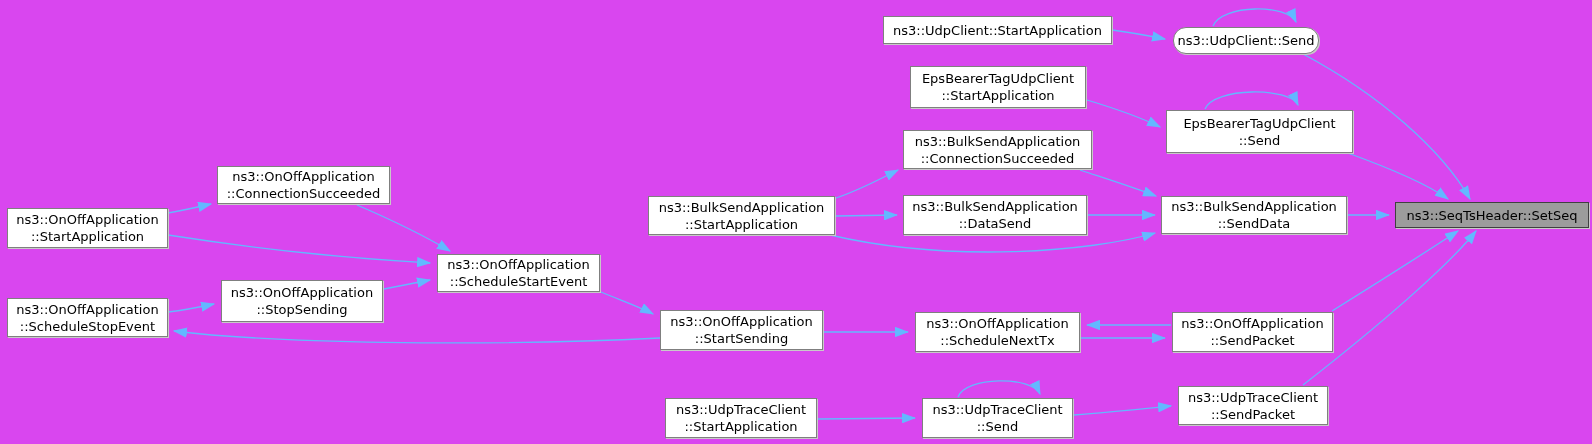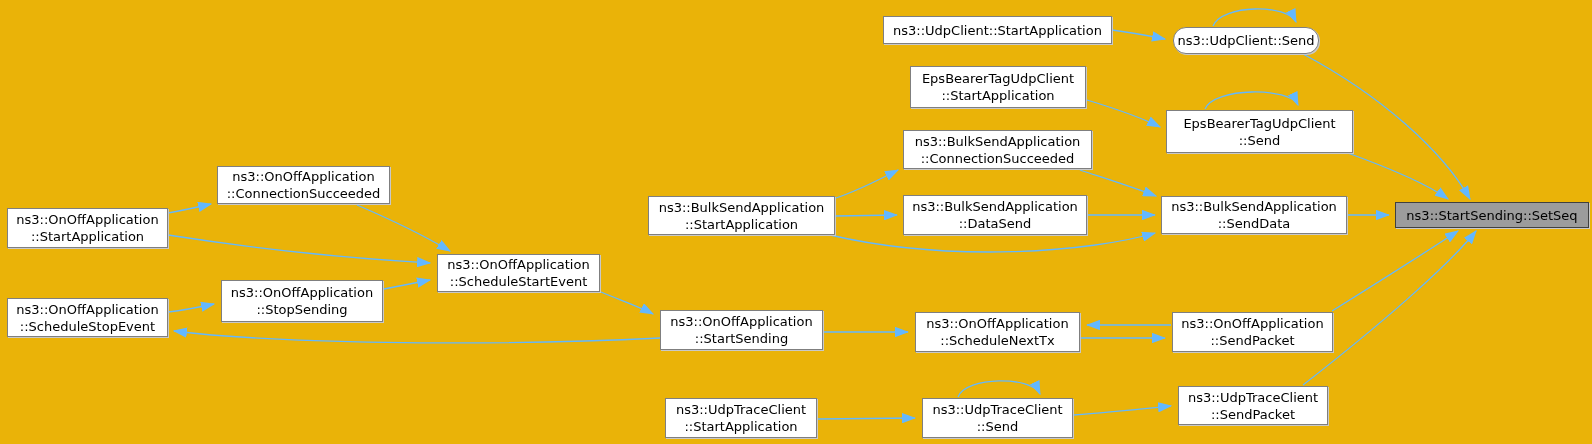--- a/index.html
+++ b/index.html
@@ -1,19 +1,19 @@
 <!DOCTYPE html>
 <html><head>
 <meta charset="utf-8">
 <style>
   html,body{margin:0;padding:0;background:#ffffff;}
   .canvas{
     position:relative;
     width:1592px;height:444px;
-    background:#eab308;
+    background:#d946ef;
     font-family:"DejaVu Sans","Liberation Sans",sans-serif;
     overflow:hidden;
   }
   .edges{position:absolute;left:0;top:0;width:1592px;height:444px;}
   .node{
     position:absolute;
     box-sizing:border-box;
     background:#ffffff;
     border:1px solid #7f7f7f;
     color:#000000;
@@ -81,21 +81,21 @@
   <div class="node" style="left:1166px;top:110px;width:187px;height:43px;">EpsBearerTagUdpClient
 ::Send</div>
   <div class="node" style="left:903px;top:130px;width:189px;height:39px;">ns3::BulkSendApplication
 ::ConnectionSucceeded</div>
   <div class="node" style="left:648px;top:196px;width:187px;height:39px;">ns3::BulkSendApplication
 ::StartApplication</div>
   <div class="node" style="left:903px;top:195px;width:184px;height:40px;">ns3::BulkSendApplication
 ::DataSend</div>
   <div class="node" style="left:1161px;top:196px;width:186px;height:38px;">ns3::BulkSendApplication
 ::SendData</div>
-  <div class="node highlight" style="left:1395px;top:202px;width:194px;height:26px;">ns3::StartSending::SetSeq</div>
+  <div class="node highlight" style="left:1395px;top:202px;width:194px;height:26px;">ns3::SeqTsHeader::SetSeq</div>
   <div class="node" style="left:7px;top:208px;width:161px;height:40px;">ns3::OnOffApplication
 ::StartApplication</div>
   <div class="node" style="left:217px;top:166px;width:173px;height:38px;">ns3::OnOffApplication
 ::ConnectionSucceeded</div>
   <div class="node" style="left:7px;top:298px;width:161px;height:39px;">ns3::OnOffApplication
 ::ScheduleStopEvent</div>
   <div class="node" style="left:221px;top:280px;width:162px;height:42px;">ns3::OnOffApplication
 ::StopSending</div>
   <div class="node" style="left:437px;top:254px;width:163px;height:38px;">ns3::OnOffApplication
 ::ScheduleStartEvent</div>

